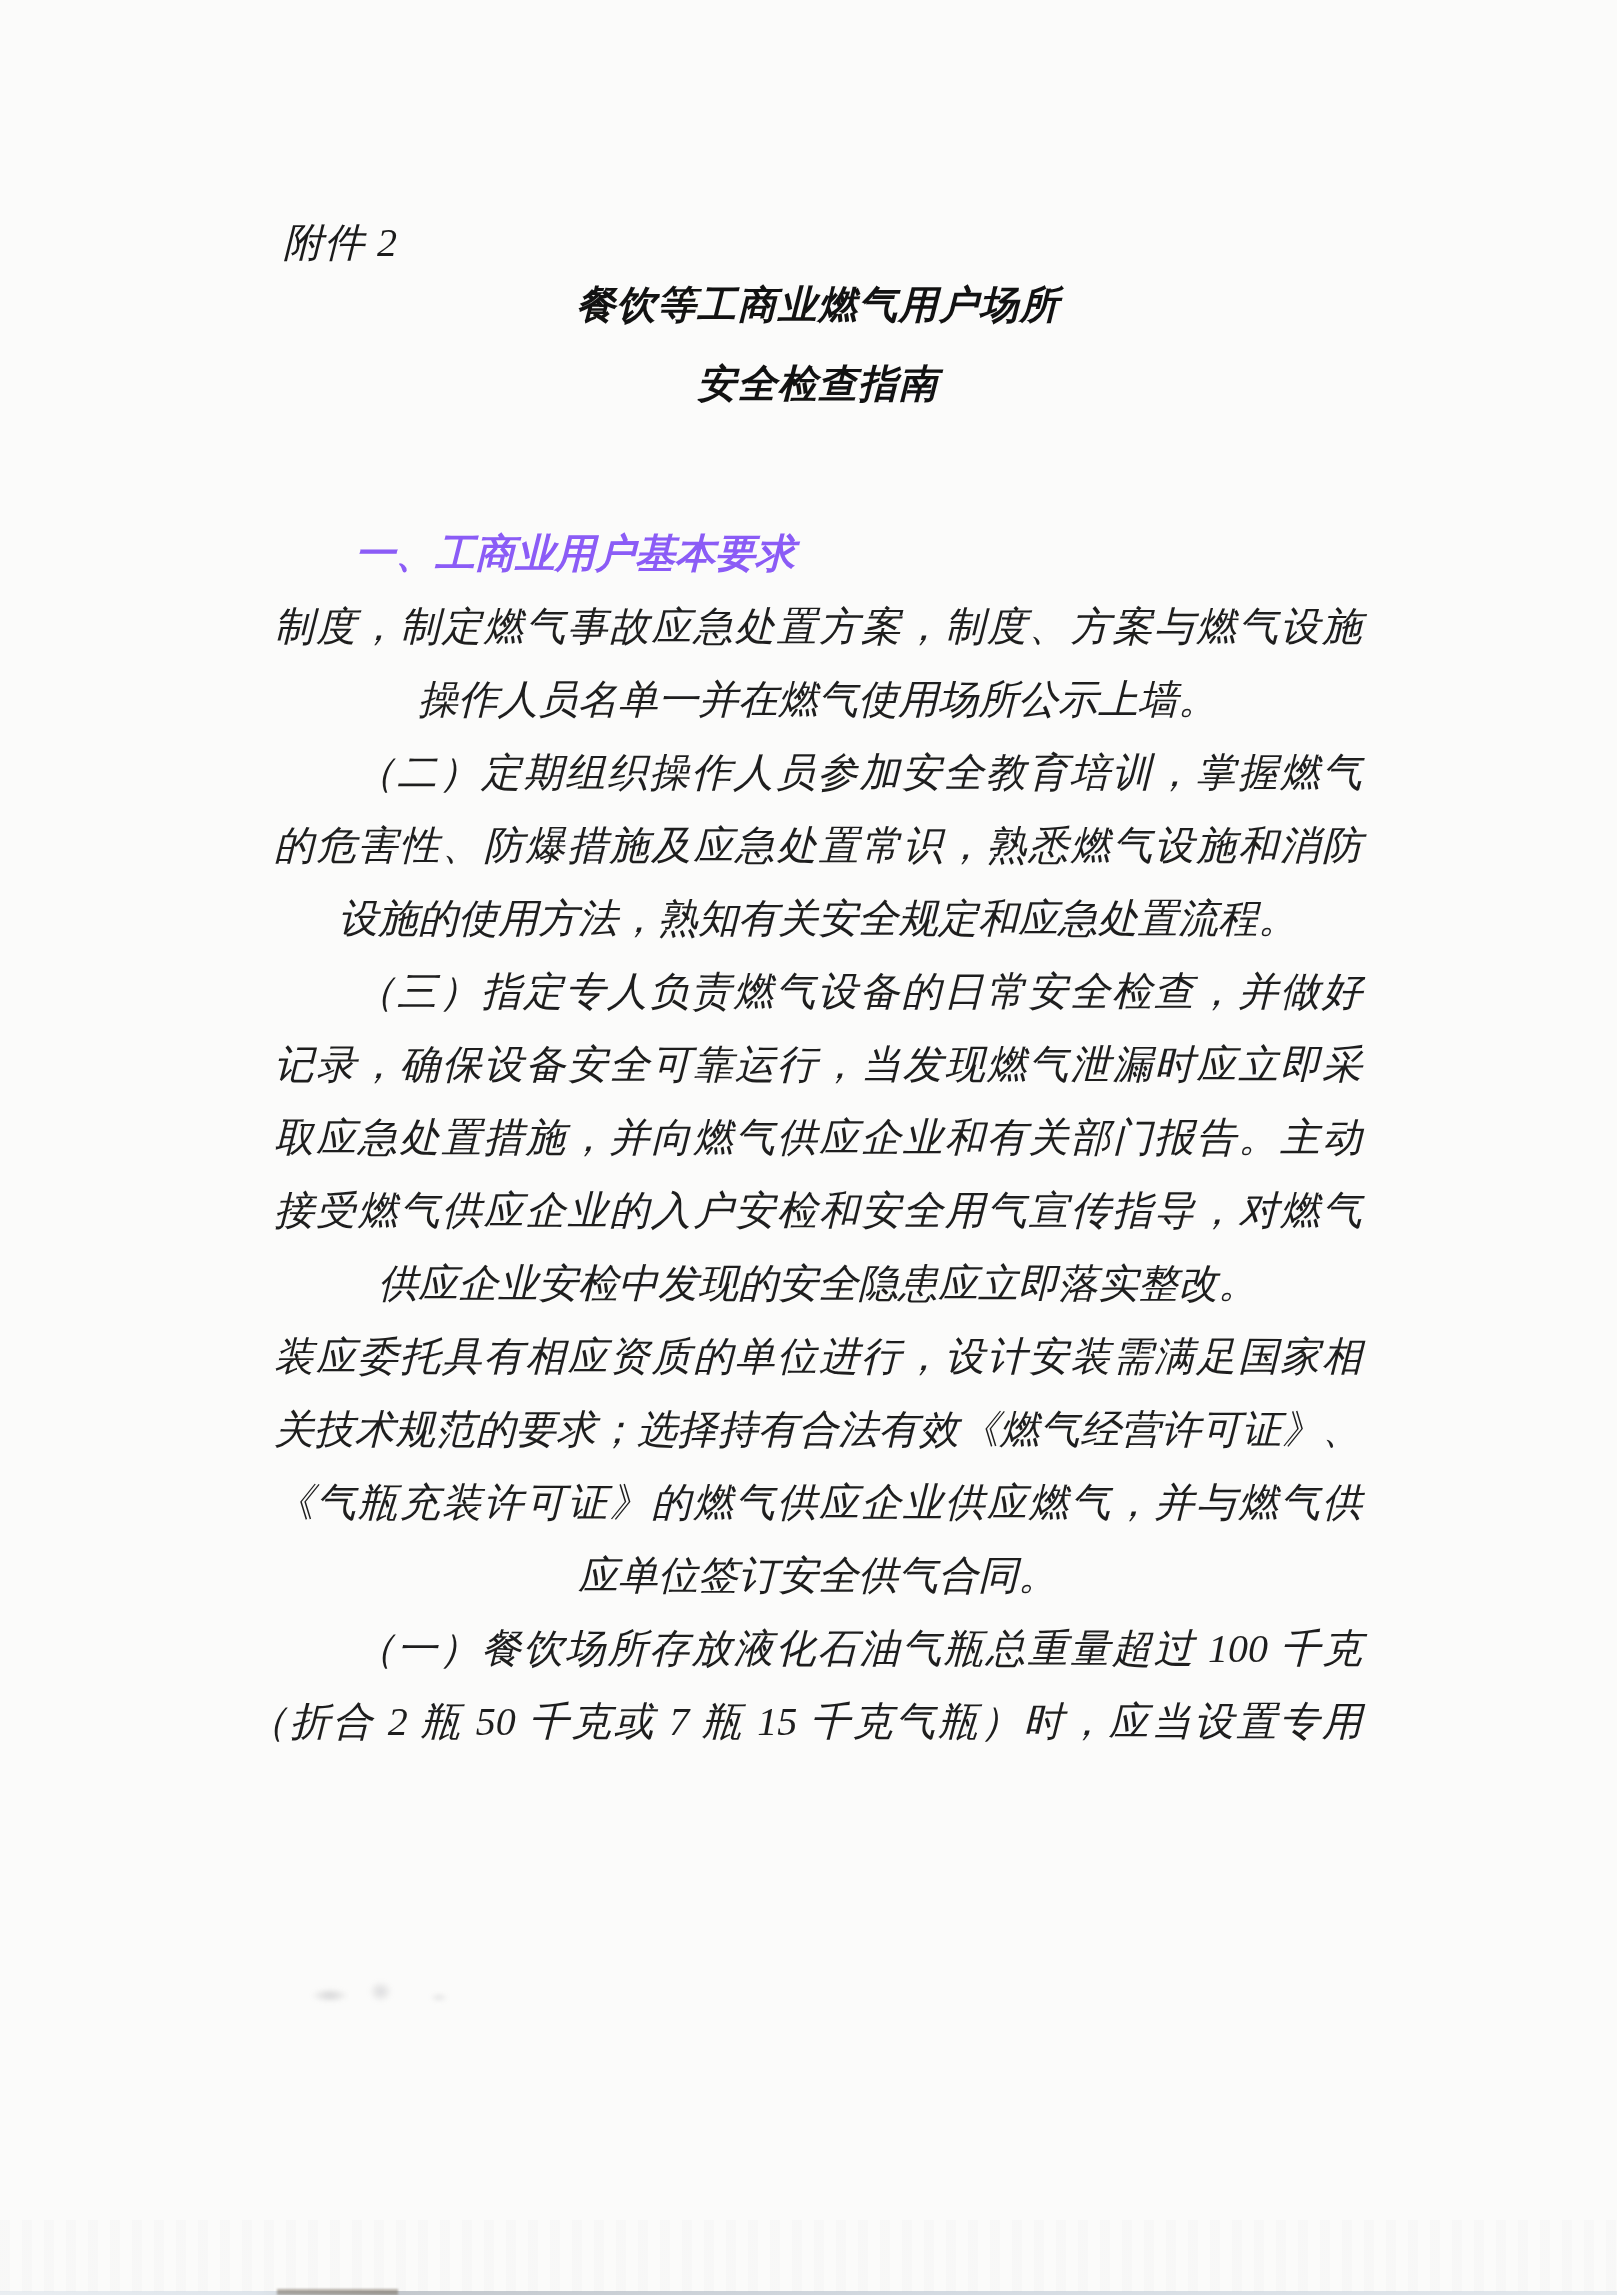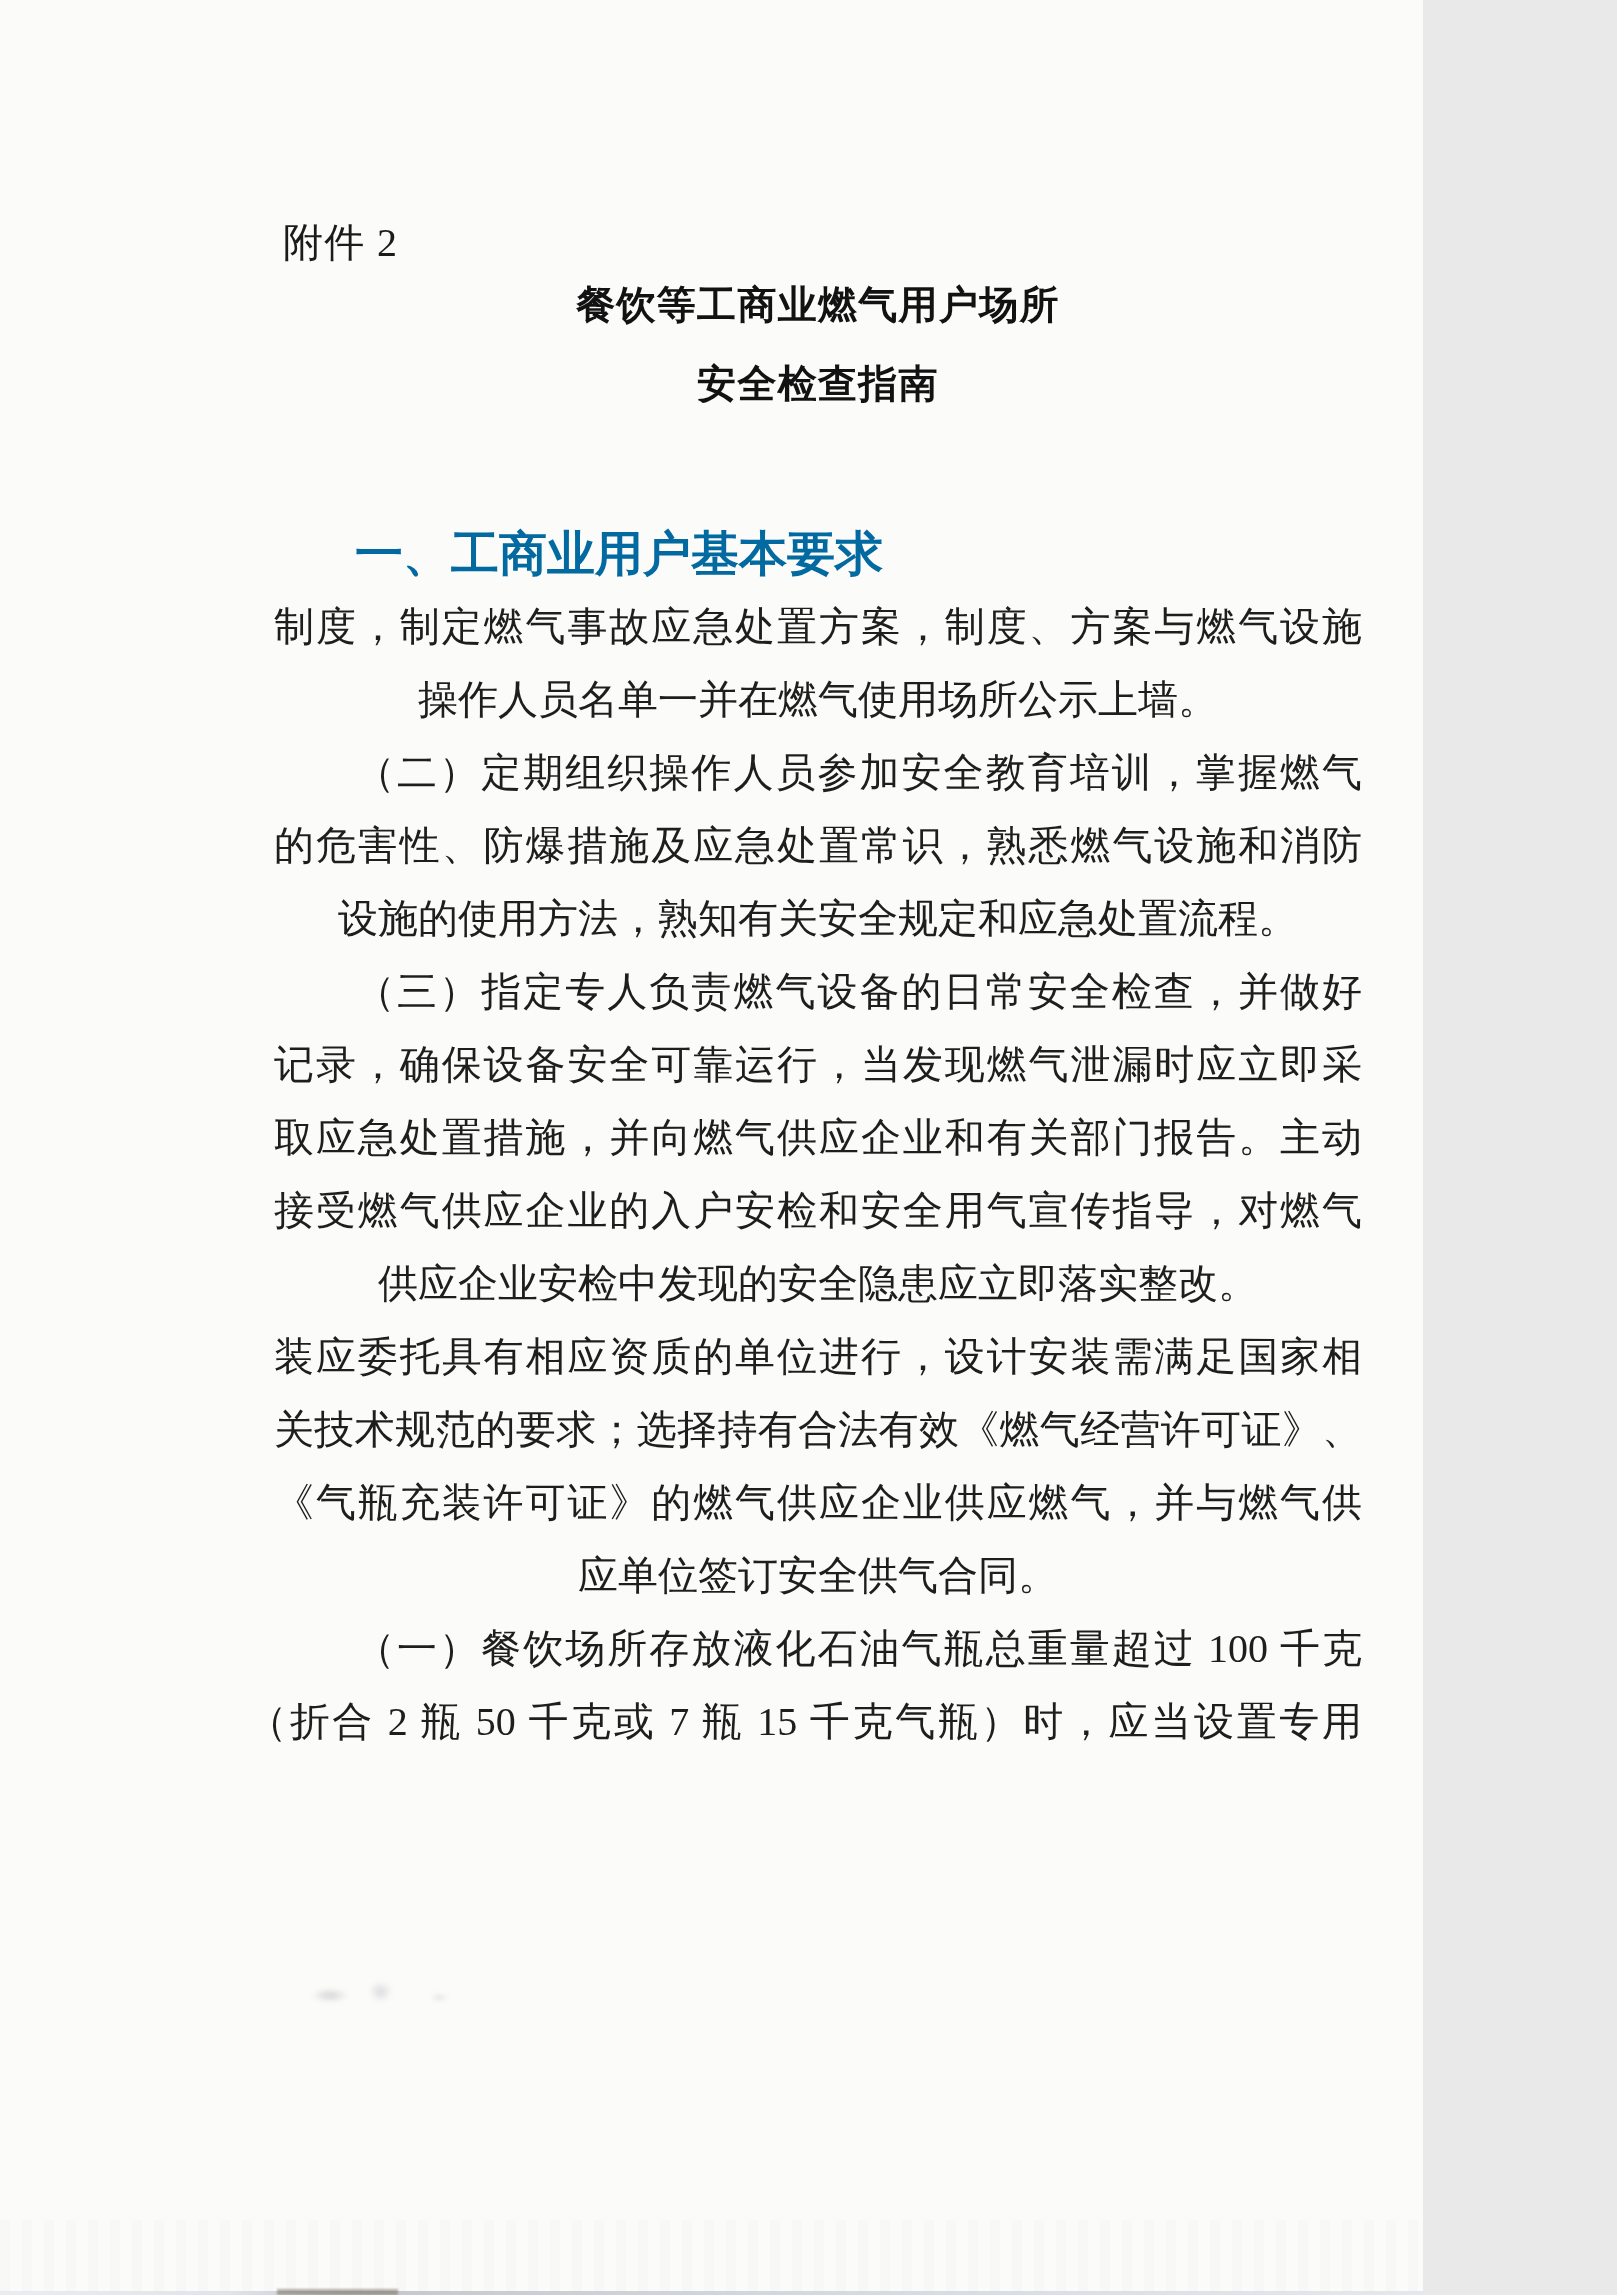--- a/index.html
+++ b/index.html
@@ -2,26 +2,27 @@
 <html style="font-size:10.4px"><head>
 <meta charset="utf-8">
 <style>
   html, body {
     margin: 0;
     padding: 0;
     background: #e9e9e9;
   }
   .page {
     position: relative;
-    width: 1423px;
+    width: 1617px;
     height: 2295px;
     background: #fbfbfa;
     overflow: hidden;
     font-family: "Liberation Serif", serif;
     color: #1e1e1e;
+    font-style: italic;
   }
   
   .bottom-haze {
     position: absolute;
     left: 0;
     bottom: 3.3px;
     width: 100%;
     height: 72px;
     background:
       repeating-linear-gradient(90deg,
@@ -93,23 +94,23 @@
     font-size: 40px;
   }
   .line {
     height: 73px;
     line-height: 73px;
     white-space: normal;
   }
   .l-heading {
     font-family: "Liberation Sans", sans-serif;
     font-weight: 700;
-    font-size: 48px;
+    font-size: 40px;
     padding-left: 81px;
-    color: #0369a1;
+    color: #8b5cf6;
   }
   .l-first {
     padding-left: 81px;
     text-align: justify;
     text-align-last: justify;
   }
   .l-full {
     text-align: justify;
     text-align-last: justify;
   }

